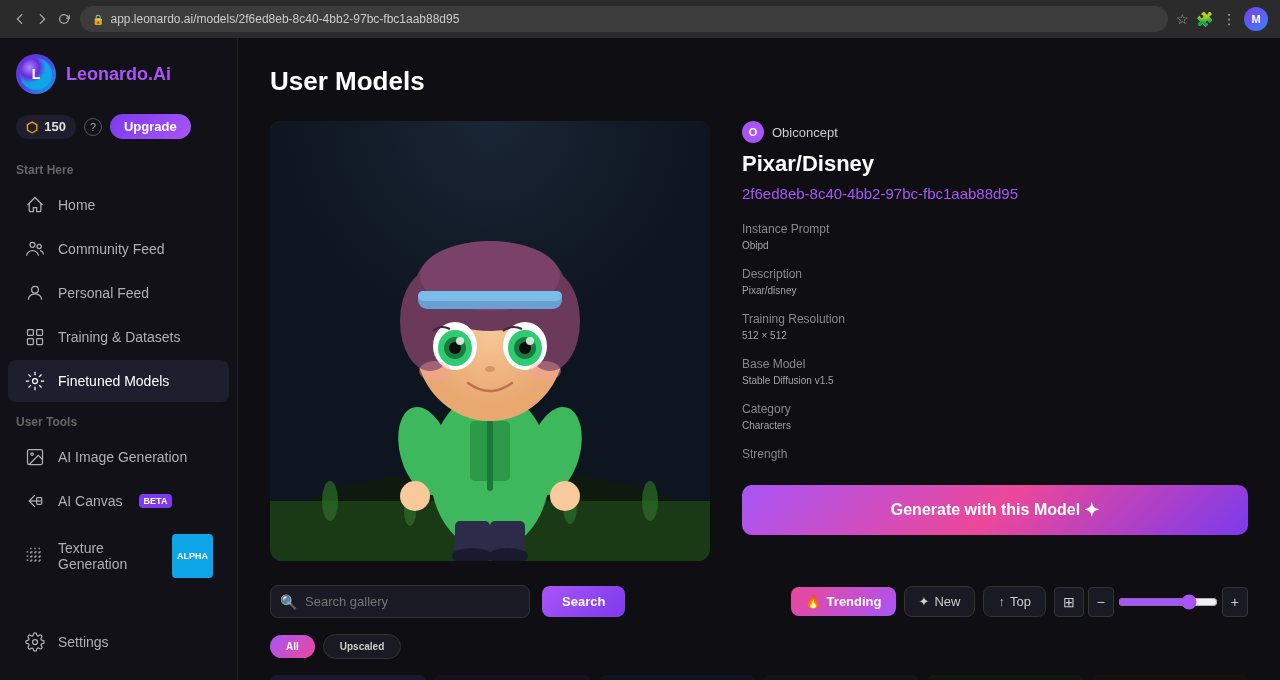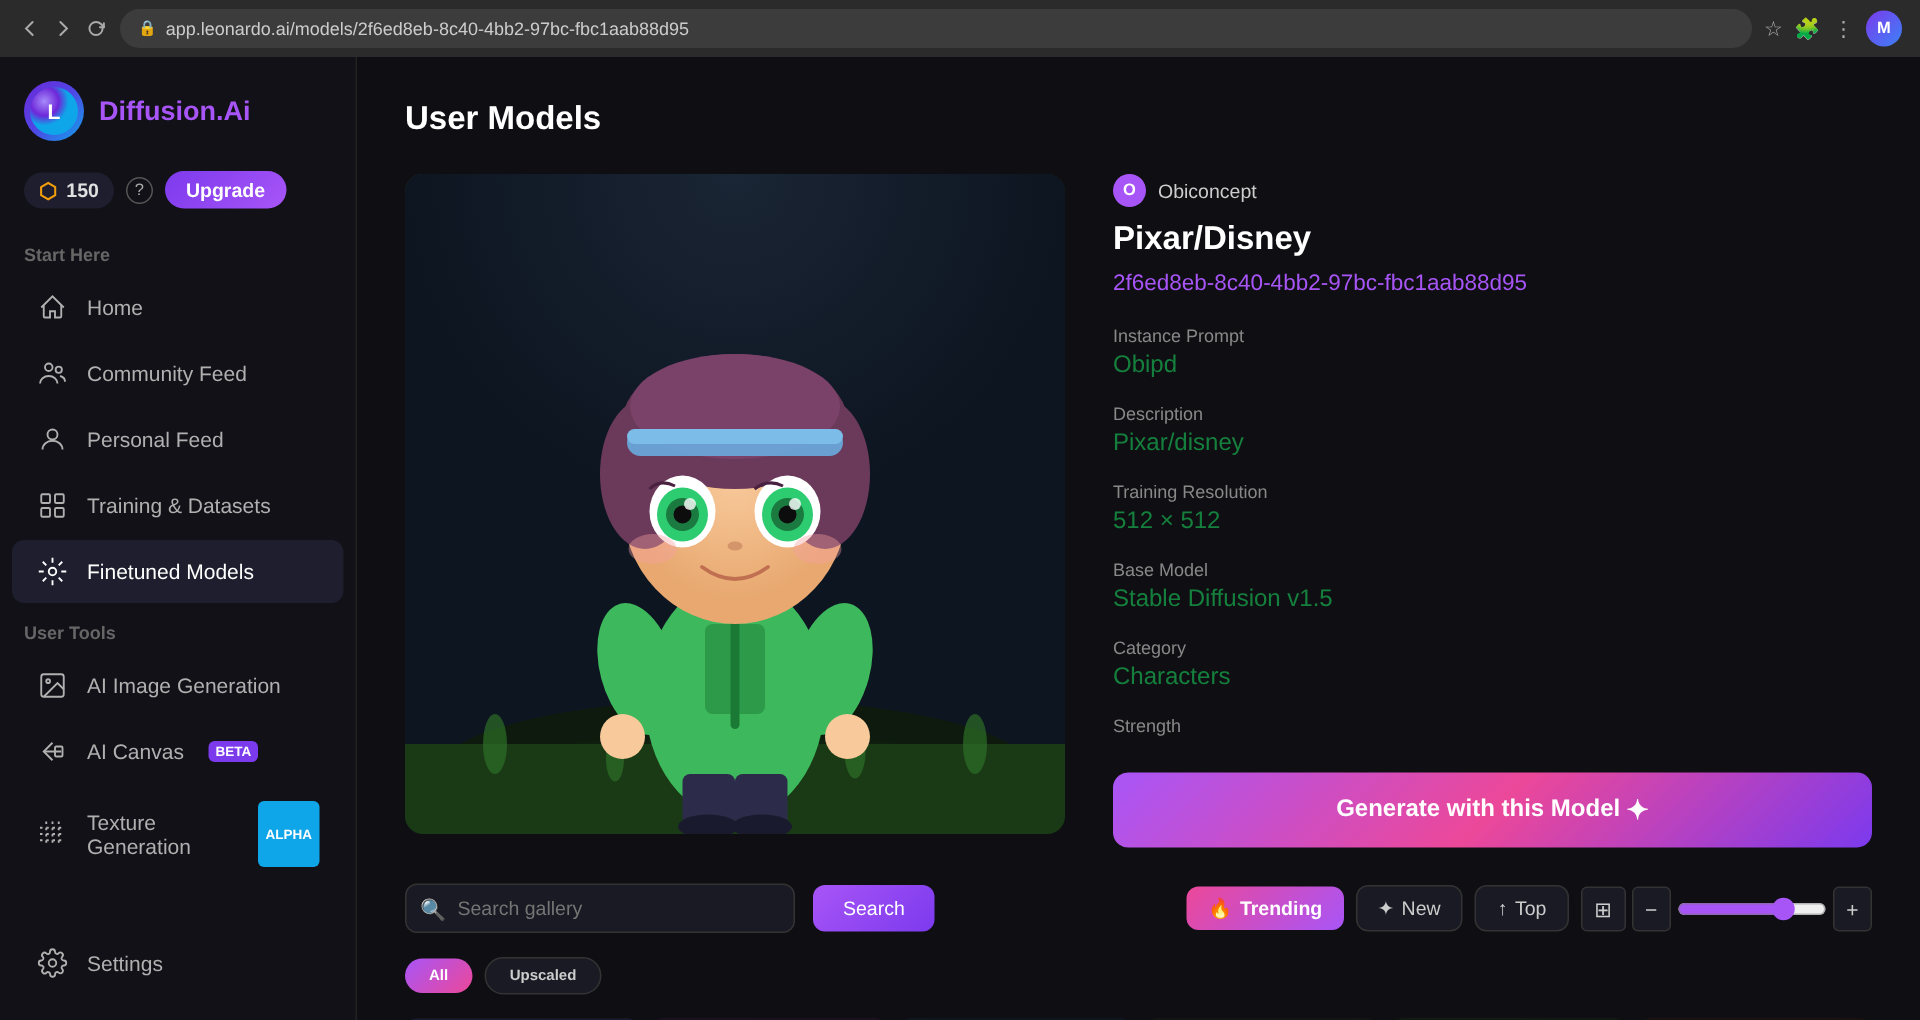--- a/index.html
+++ b/index.html
@@ -207,21 +207,21 @@
     }
 
     
     .main {
       flex: 1;
       background: #0f0f13;
       overflow-y: auto;
       padding: 28px 32px;
     }
     .page-title {
-      font-size: 22px;
+      font-size: 26px;
       font-weight: 700;
       color: #fff;
       margin-bottom: 24px;
     }
 
     .model-detail {
       display: flex;
       gap: 32px;
       margin-bottom: 24px;
     }
@@ -292,22 +292,22 @@
       gap: 16px;
       margin-bottom: 20px;
     }
     .info-field label {
       font-size: 12px;
       color: #888;
       display: block;
       margin-bottom: 4px;
     }
     .info-field .value {
-      font-size: 16px;
-      color: #15803d;
+      font-size: 10px;
+      color: #a3a3a3;
       font-weight: 500;
     }
 
     .generate-btn {
       width: 100%;
       background: linear-gradient(135deg, #a855f7, #ec4899, #7c3aed);
       color: white;
       border: none;
       border-radius: 10px;
       padding: 14px 24px;
@@ -349,21 +349,21 @@
       color: #666;
       font-size: 14px;
     }
     .search-btn {
       background: linear-gradient(135deg, #a855f7, #7c3aed);
       color: white;
       border: none;
       border-radius: 8px;
       padding: 8px 20px;
       font-size: 13px;
-      font-weight: 400;
+      font-weight: 700;
       cursor: pointer;
     }
 
     .gallery-right {
       margin-left: auto;
       display: flex;
       align-items: center;
       gap: 8px;
     }
     .trending-btn {
@@ -499,21 +499,21 @@
             <radialGradient id="logoGrad" cx="30%" cy="30%">
               <stop offset="0%" stop-color="#a78bfa"></stop>
               <stop offset="60%" stop-color="#6d28d9"></stop>
               <stop offset="100%" stop-color="#0ea5e9"></stop>
             </radialGradient>
           </defs>
           <text x="16" y="21" text-anchor="middle" fill="white" font-size="14" font-weight="bold" font-family="sans-serif">L</text>
         </svg>
       </div>
       <div class="logo-text">
-        <span>Diffusion</span><span style="color:#a855f7">.Ai</span>
+        <span>Leonardo</span><span style="color:#a855f7">.Ai</span>
       </div>
     </div>
 
     <div class="credits-row">
       <div class="credits-badge">
         <span class="coin-icon">⬡</span>
         <span>150</span>
       </div>
       <div class="help-icon">?</div>
       <button class="upgrade-btn">Upgrade</button>

